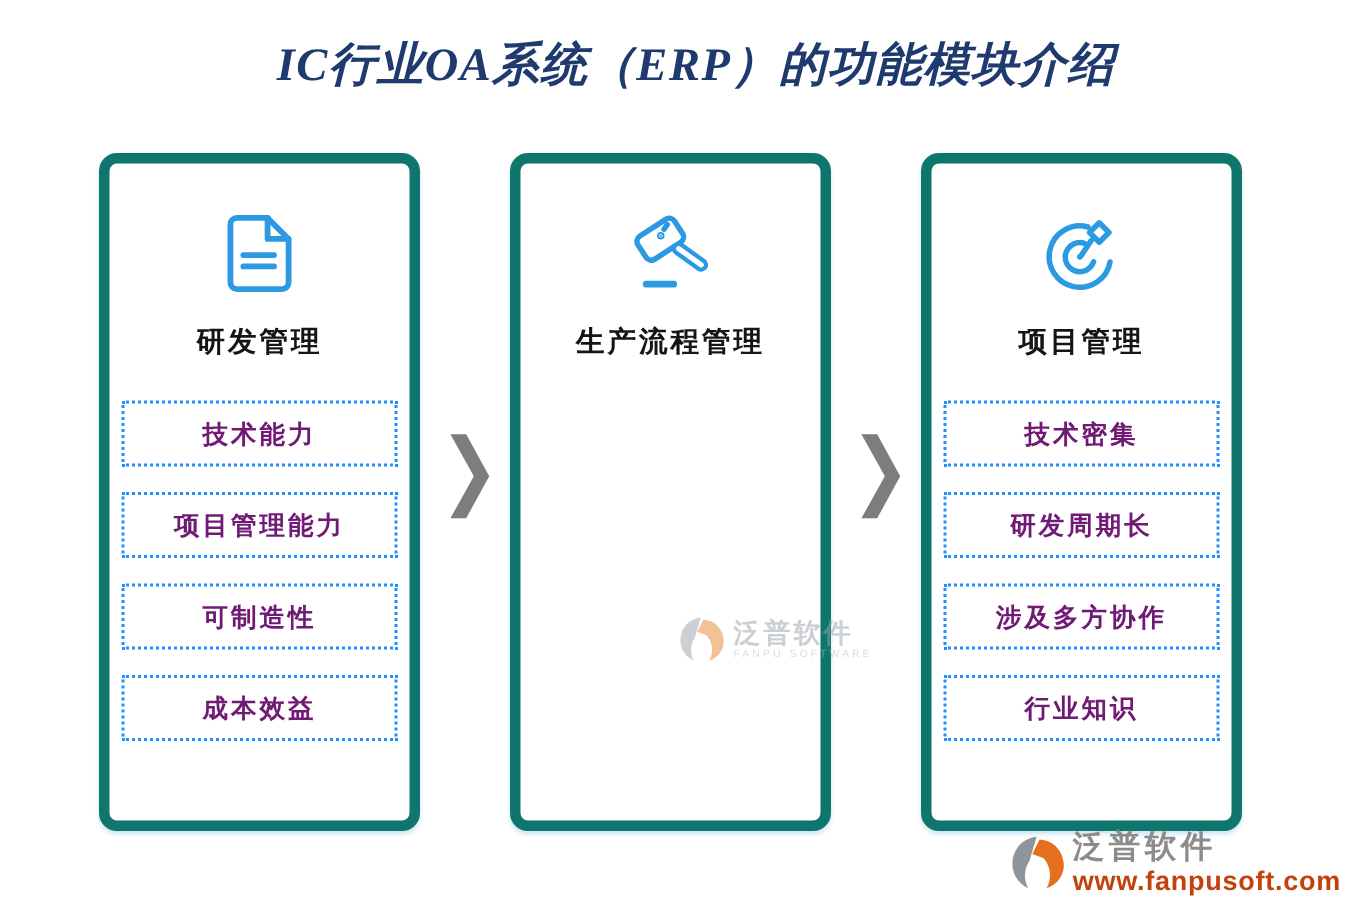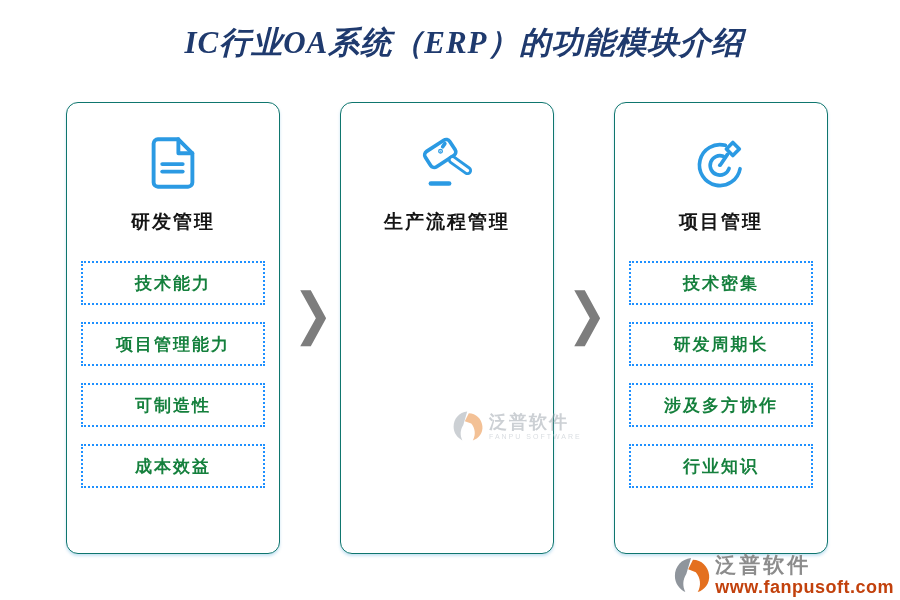--- a/index.html
+++ b/index.html
@@ -11,21 +11,21 @@
   .page-title{
     position:absolute;top:22px;left:0;width:900px;
     text-align:center;
     font-size:31px;font-weight:bold;font-style:italic;
     letter-spacing:1px;
     color:#1f3a6e;
     padding-left:14px;
   }
   .card{
     position:absolute;top:102px;width:214px;height:452px;
-    border:1px solid #0f766e;border-radius:12px;
+    border:7px solid #0f766e;border-radius:12px;
     box-sizing:border-box;background:#ffffff;
     box-shadow:0 2px 3px rgba(33,145,208,0.25);
   }
   .card-1{left:66px;}
   .card-2{left:340px;border-radius:12px;}
   .card-3{left:614px;}
   .icon-wrap{
     height:60px;margin-top:30px;
     display:flex;justify-content:center;align-items:center;
   }
@@ -35,21 +35,21 @@
     letter-spacing:2px;
   }
   .items{
     margin-top:26px;
     display:flex;flex-direction:column;align-items:center;gap:17px;
   }
   .item{
     width:184px;height:44px;box-sizing:border-box;
     border:2px dotted #1e90ff;
     display:flex;align-items:center;justify-content:center;
-    font-size:17px;font-weight:bold;color:#15803d;
+    font-size:17px;font-weight:bold;color:#701a75;
     letter-spacing:2px;
   }
   .arrow{
     position:absolute;top:281px;width:40px;text-align:center;
     font-size:56px;font-weight:bold;color:#7d7d7d;
     font-family:"DejaVu Sans",sans-serif;
     transform:scaleX(0.85);
     user-select:none;
   }
   .arrow-1{left:290px;}

